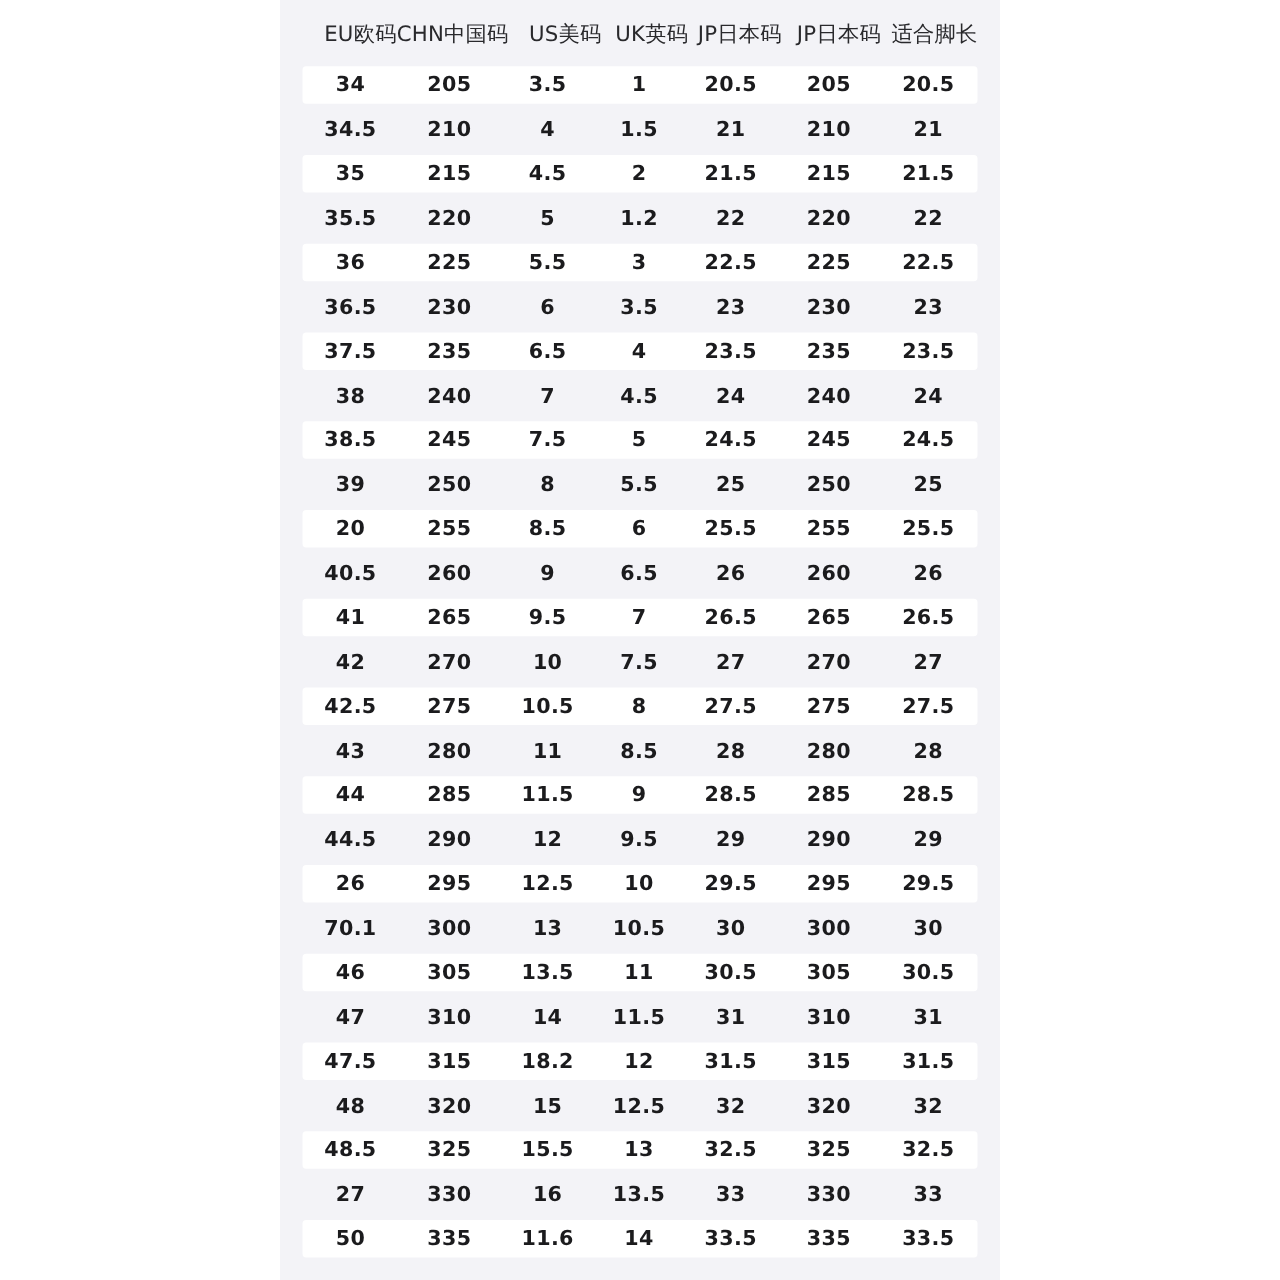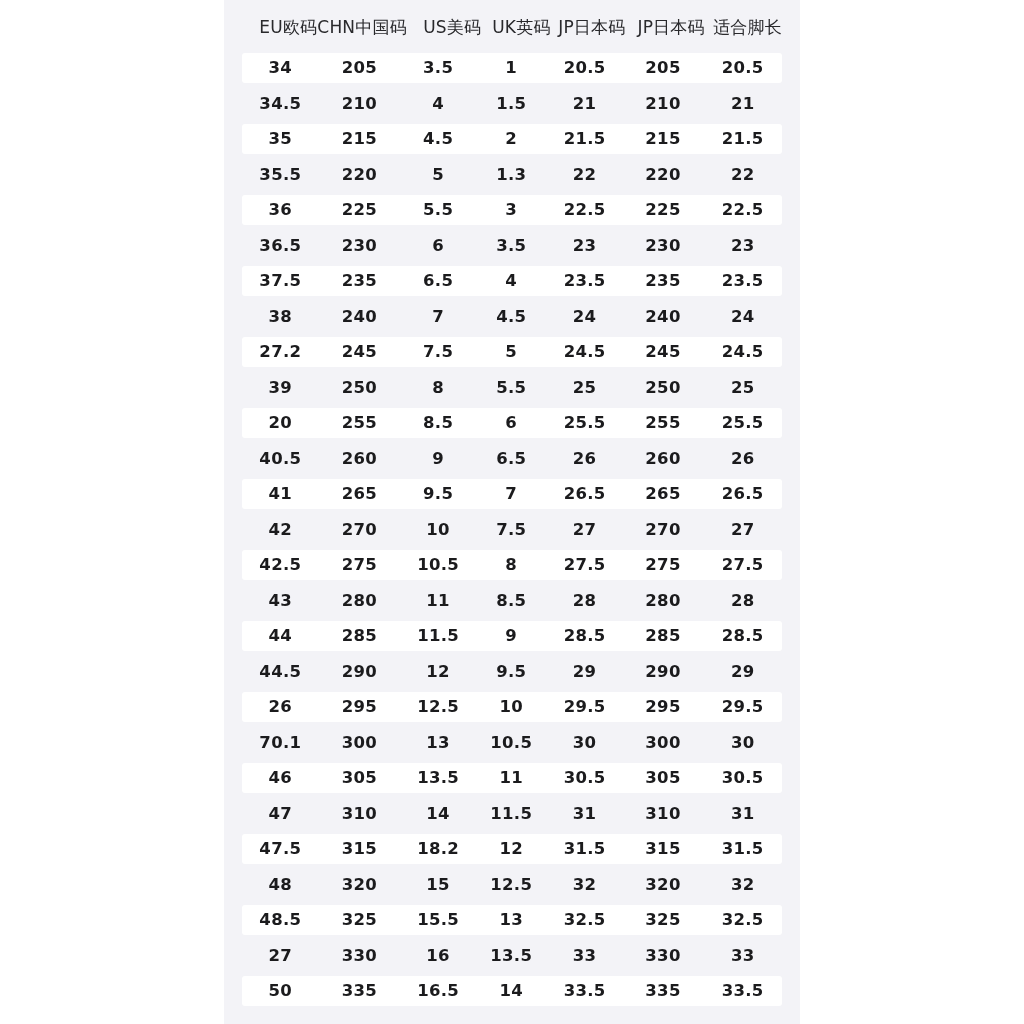--- a/index.html
+++ b/index.html
@@ -111,21 +111,21 @@
             <div class="cell">21.5</div>
             <div class="cell">215</div>
             <div class="cell">21.5</div>
           </div>
         </div>
         <div class="row">
           <div class="row-band">
             <div class="cell">35.5</div>
             <div class="cell">220</div>
             <div class="cell">5</div>
-            <div class="cell">1.3</div>
+            <div class="cell">1.2</div>
             <div class="cell">22</div>
             <div class="cell">220</div>
             <div class="cell">22</div>
           </div>
         </div>
         <div class="row">
           <div class="row-band">
             <div class="cell">36</div>
             <div class="cell">225</div>
             <div class="cell">5.5</div>
@@ -163,21 +163,21 @@
             <div class="cell">240</div>
             <div class="cell">7</div>
             <div class="cell">4.5</div>
             <div class="cell">24</div>
             <div class="cell">240</div>
             <div class="cell">24</div>
           </div>
         </div>
         <div class="row">
           <div class="row-band">
-            <div class="cell">27.2</div>
+            <div class="cell">38.5</div>
             <div class="cell">245</div>
             <div class="cell">7.5</div>
             <div class="cell">5</div>
             <div class="cell">24.5</div>
             <div class="cell">245</div>
             <div class="cell">24.5</div>
           </div>
         </div>
         <div class="row">
           <div class="row-band">
@@ -363,21 +363,21 @@
             <div class="cell">13.5</div>
             <div class="cell">33</div>
             <div class="cell">330</div>
             <div class="cell">33</div>
           </div>
         </div>
         <div class="row">
           <div class="row-band">
             <div class="cell">50</div>
             <div class="cell">335</div>
-            <div class="cell">16.5</div>
+            <div class="cell">11.6</div>
             <div class="cell">14</div>
             <div class="cell">33.5</div>
             <div class="cell">335</div>
             <div class="cell">33.5</div>
           </div>
         </div>
       </div>
   </div>
 </div>
 

